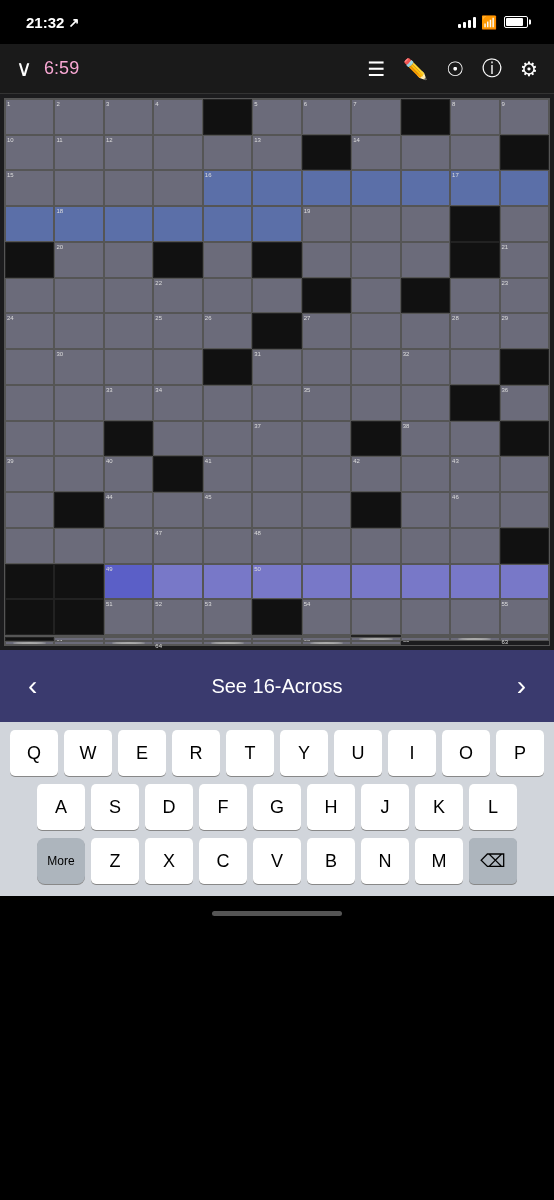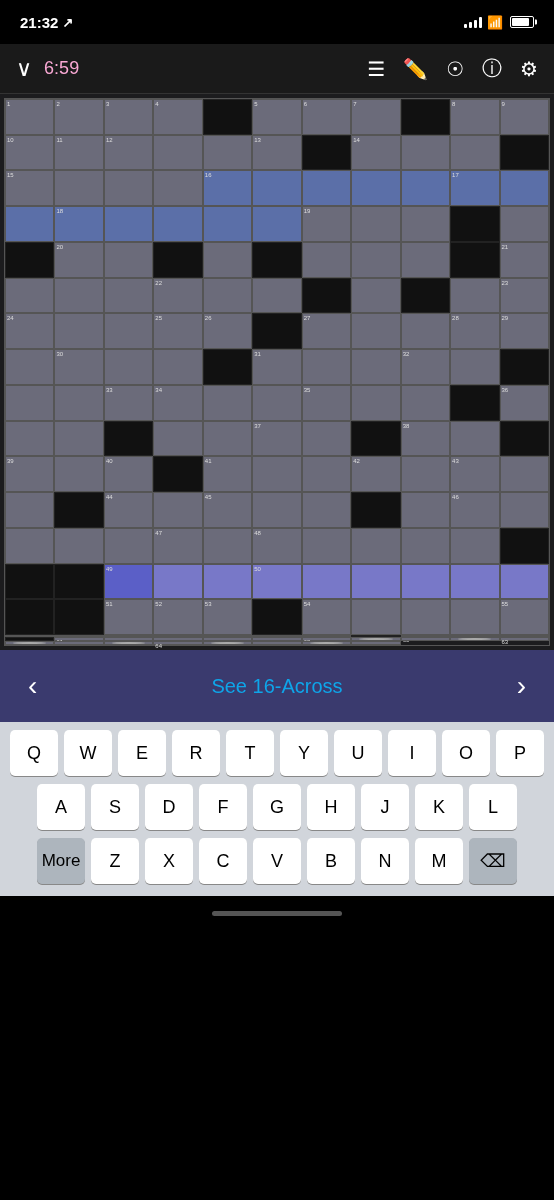--- a/index.html
+++ b/index.html
@@ -13,21 +13,21 @@
       color: #fff;
     }
 
     
     .status-bar {
       height: 44px;
       background: #000;
       display: flex;
       align-items: center;
       justify-content: space-between;
-      padding: 0 20px;
+      padding: 0 26px;
     }
     .status-time {
       font-size: 15px;
       font-weight: 600;
       color: #fff;
       display: flex;
       align-items: center;
       gap: 4px;
     }
     .status-right {
@@ -169,21 +169,21 @@
       font-size: 28px;
       color: #fff;
       font-weight: 300;
       background: none;
       border: none;
       cursor: pointer;
       padding: 0 8px;
     }
     .clue-text {
       font-size: 20px;
-      color: #0ea5e9;
+      color: #ffffff;
       font-weight: 400;
       text-align: center;
       flex: 1;
     }
 
     
     .keyboard {
       background: #d1d5db;
       padding: 8px 3px 4px;
     }
@@ -204,23 +204,24 @@
       font-size: 18px;
       font-weight: 400;
       color: #000;
       cursor: pointer;
       box-shadow: 0 1px 0 #888;
       flex: 1;
       max-width: 48px;
     }
     .kb-key.special {
       background: #adb5bd;
-      font-size: 17px;
+      font-size: 12px;
       color: #000;
       min-width: 42px;
+      border-radius: 8px;
     }
     .kb-key.backspace {
       background: #adb5bd;
       min-width: 46px;
     }
     .kb-spacer { flex: 0.5; max-width: 24px; min-width: 10px; }
 
     
     .home-indicator {
       height: 34px;

